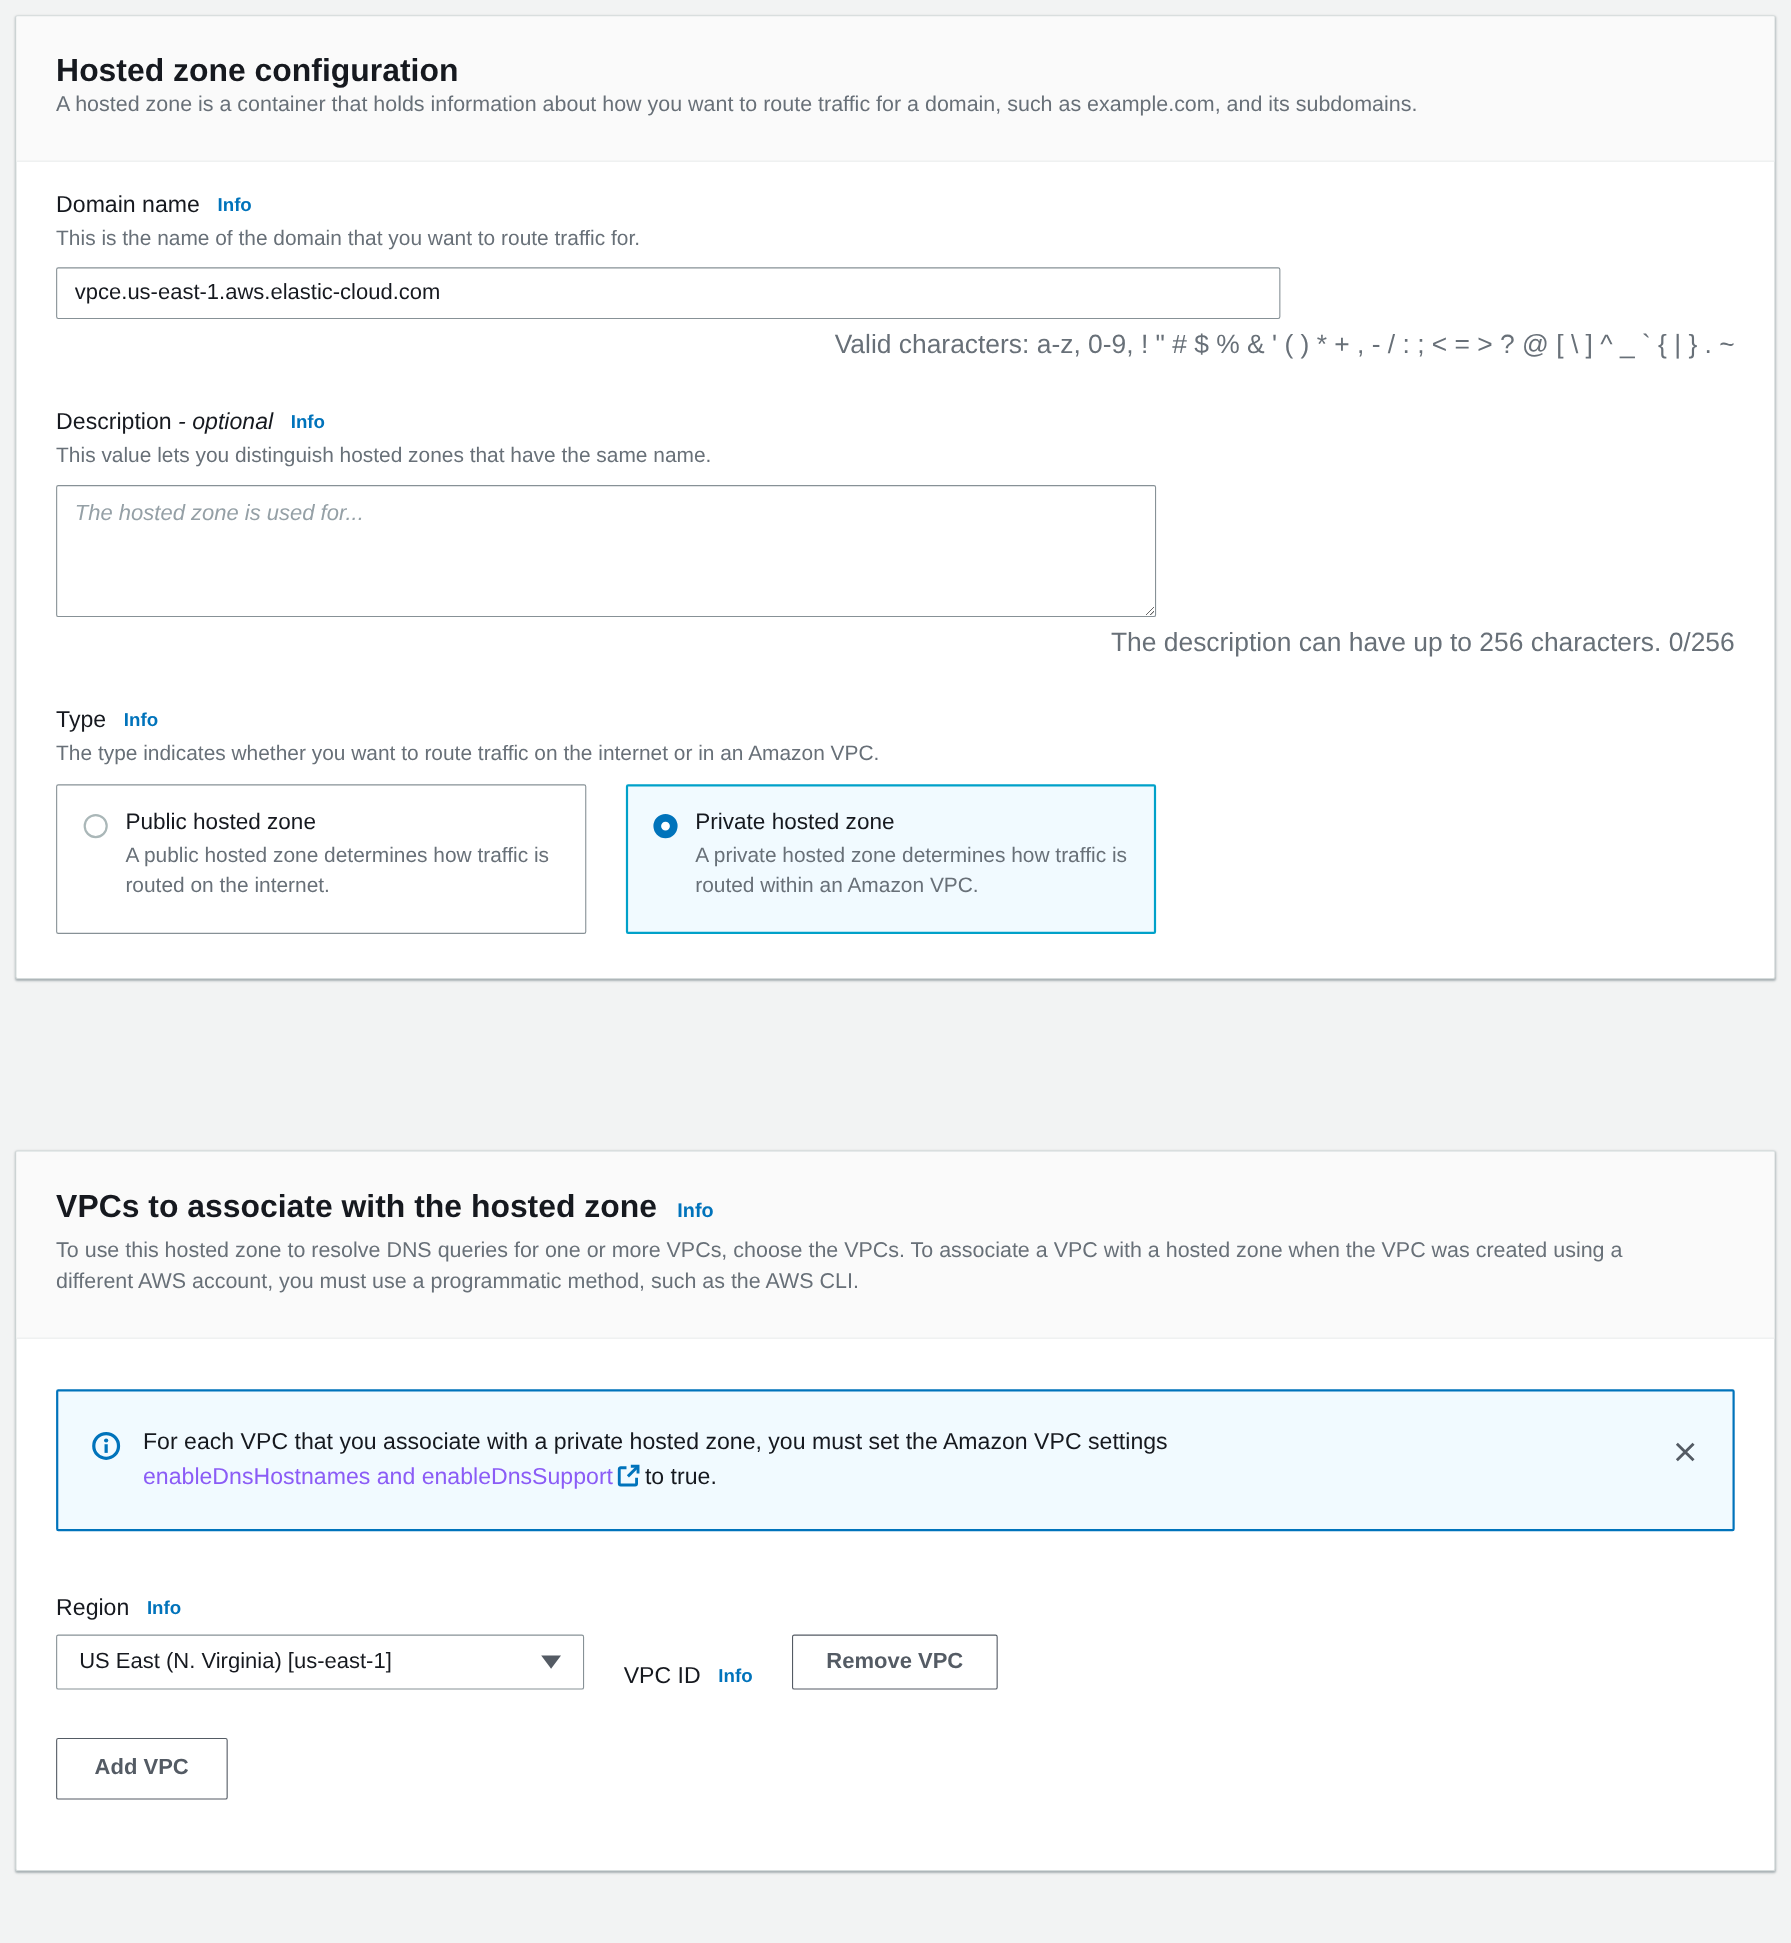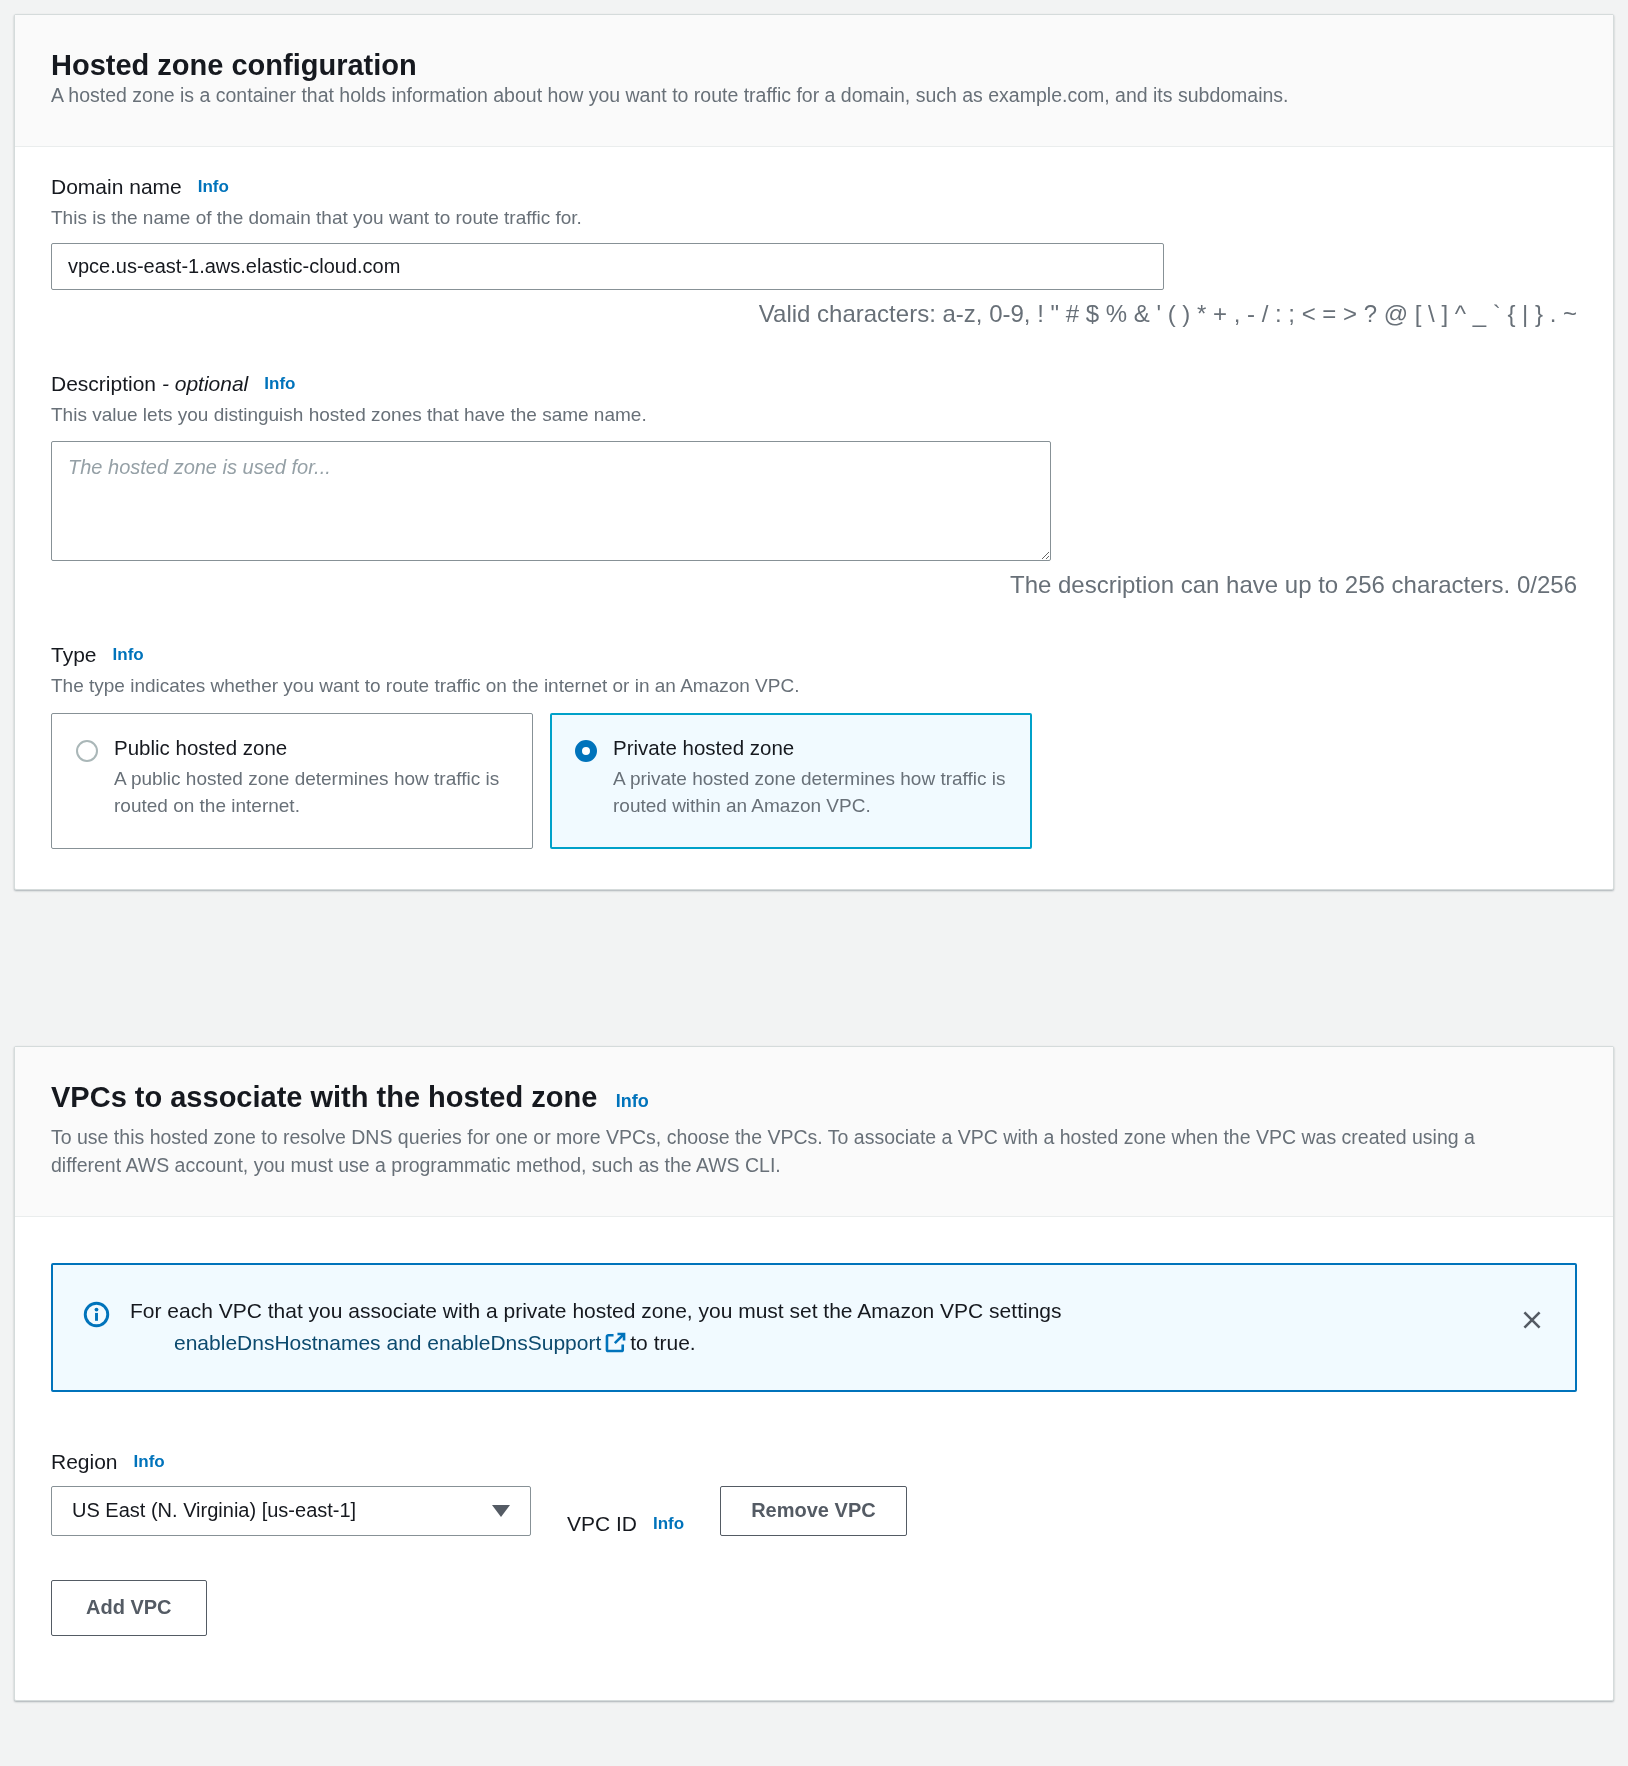--- a/index.html
+++ b/index.html
@@ -60,21 +60,21 @@
   textarea.area-input {
     display: block; margin-top: 12px;
     width: 1000px; height: 120px;
     border: 1px solid #879196; border-radius: 2px;
     padding: 14px 16px; font-size: 20px; color: #16191f;
     font-family: inherit; background: #fff; outline: none;
     resize: vertical;
   }
   textarea.area-input::placeholder { font-style: italic; color: #95a0a6; }
 
-  .tiles { display: flex; gap: 17px; margin-top: 14px; }
+  .tiles { display: flex; gap: 36px; margin-top: 14px; }
   .tile {
     width: 482px; min-height: 136px;
     border: 1px solid #879196; border-radius: 2px;
     background: #fff; padding: 22px 24px 24px 24px;
     display: flex; gap: 16px; cursor: pointer;
   }
   .tile.selected {
     border: 2px solid #00a1c9; background: #f1faff;
     padding: 21px 23px 23px 23px;
   }
@@ -87,21 +87,21 @@
   .tile-label { font-size: 20.5px; color: #16191f; }
   .tile-desc { font-size: 19px; line-height: 1.4; color: #687078; }
 
   .alert {
     border: 2px solid #0073bb; border-radius: 2px;
     background: #f1faff;
     padding: 30px 26px 30px 30px;
     display: flex; align-items: flex-start; gap: 20px;
   }
   .alert-text { font-size: 21px; line-height: 1.55; color: #16191f; }
-  .alert-link { color: #0c4a6e; text-decoration: none; cursor: pointer; margin-left: 44px; }
+  .alert-link { color: #8b5cf6; text-decoration: none; cursor: pointer; }
   .alert-close {
     margin-left: auto; background: none; border: none; padding: 4px;
     cursor: pointer; line-height: 0; align-self: flex-start; margin-top: 8px;
   }
   .icon-info { flex: 0 0 auto; margin-top: 6px; }
   .ext-icon { margin: 0 4px; vertical-align: -3px; }
 
   .fields-row { display: flex; align-items: flex-end; gap: 36px; margin-top: 58px; }
   .col {}
   .select {

